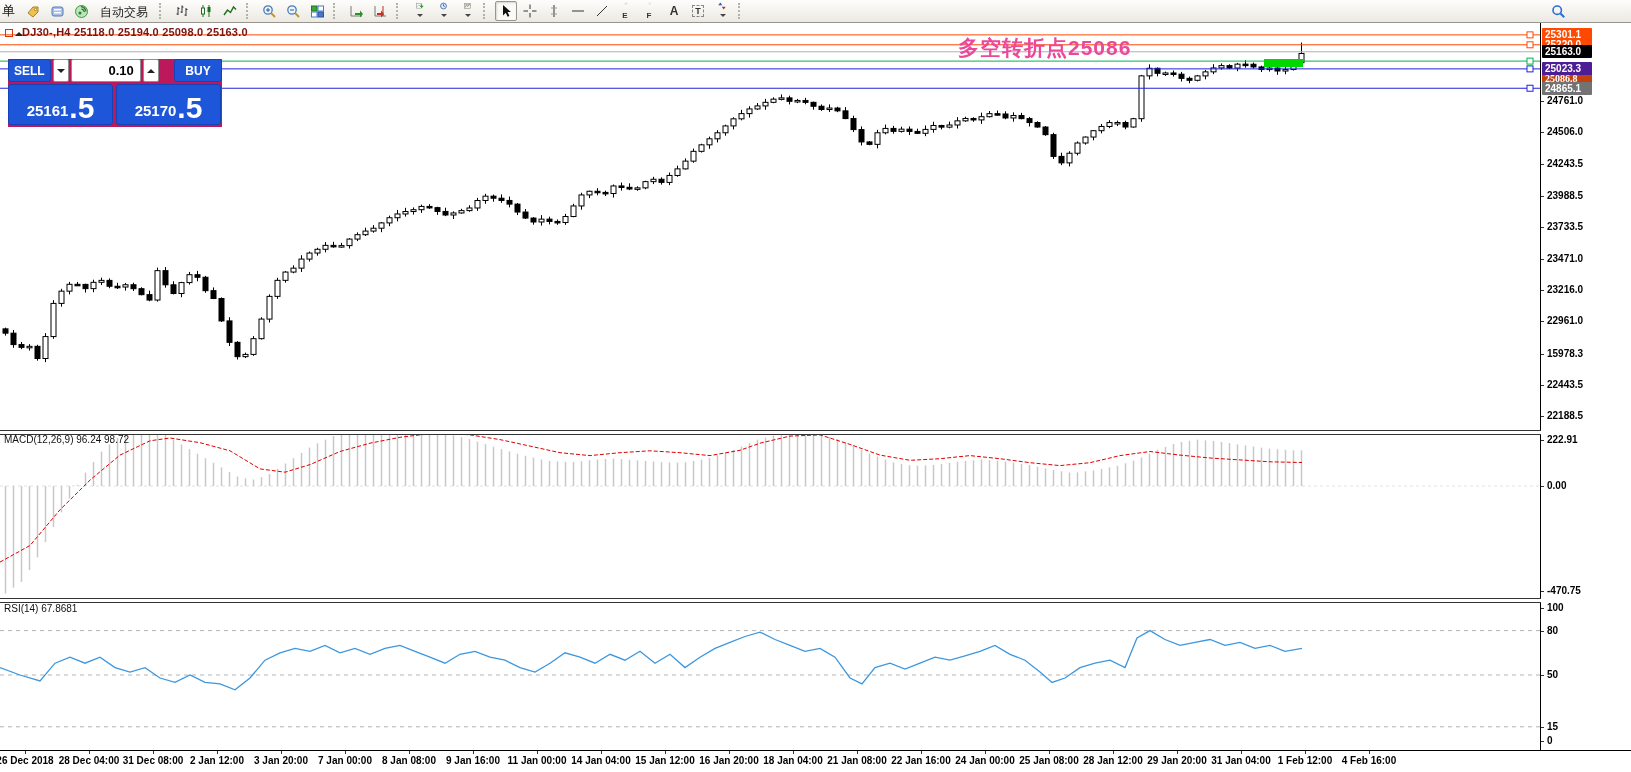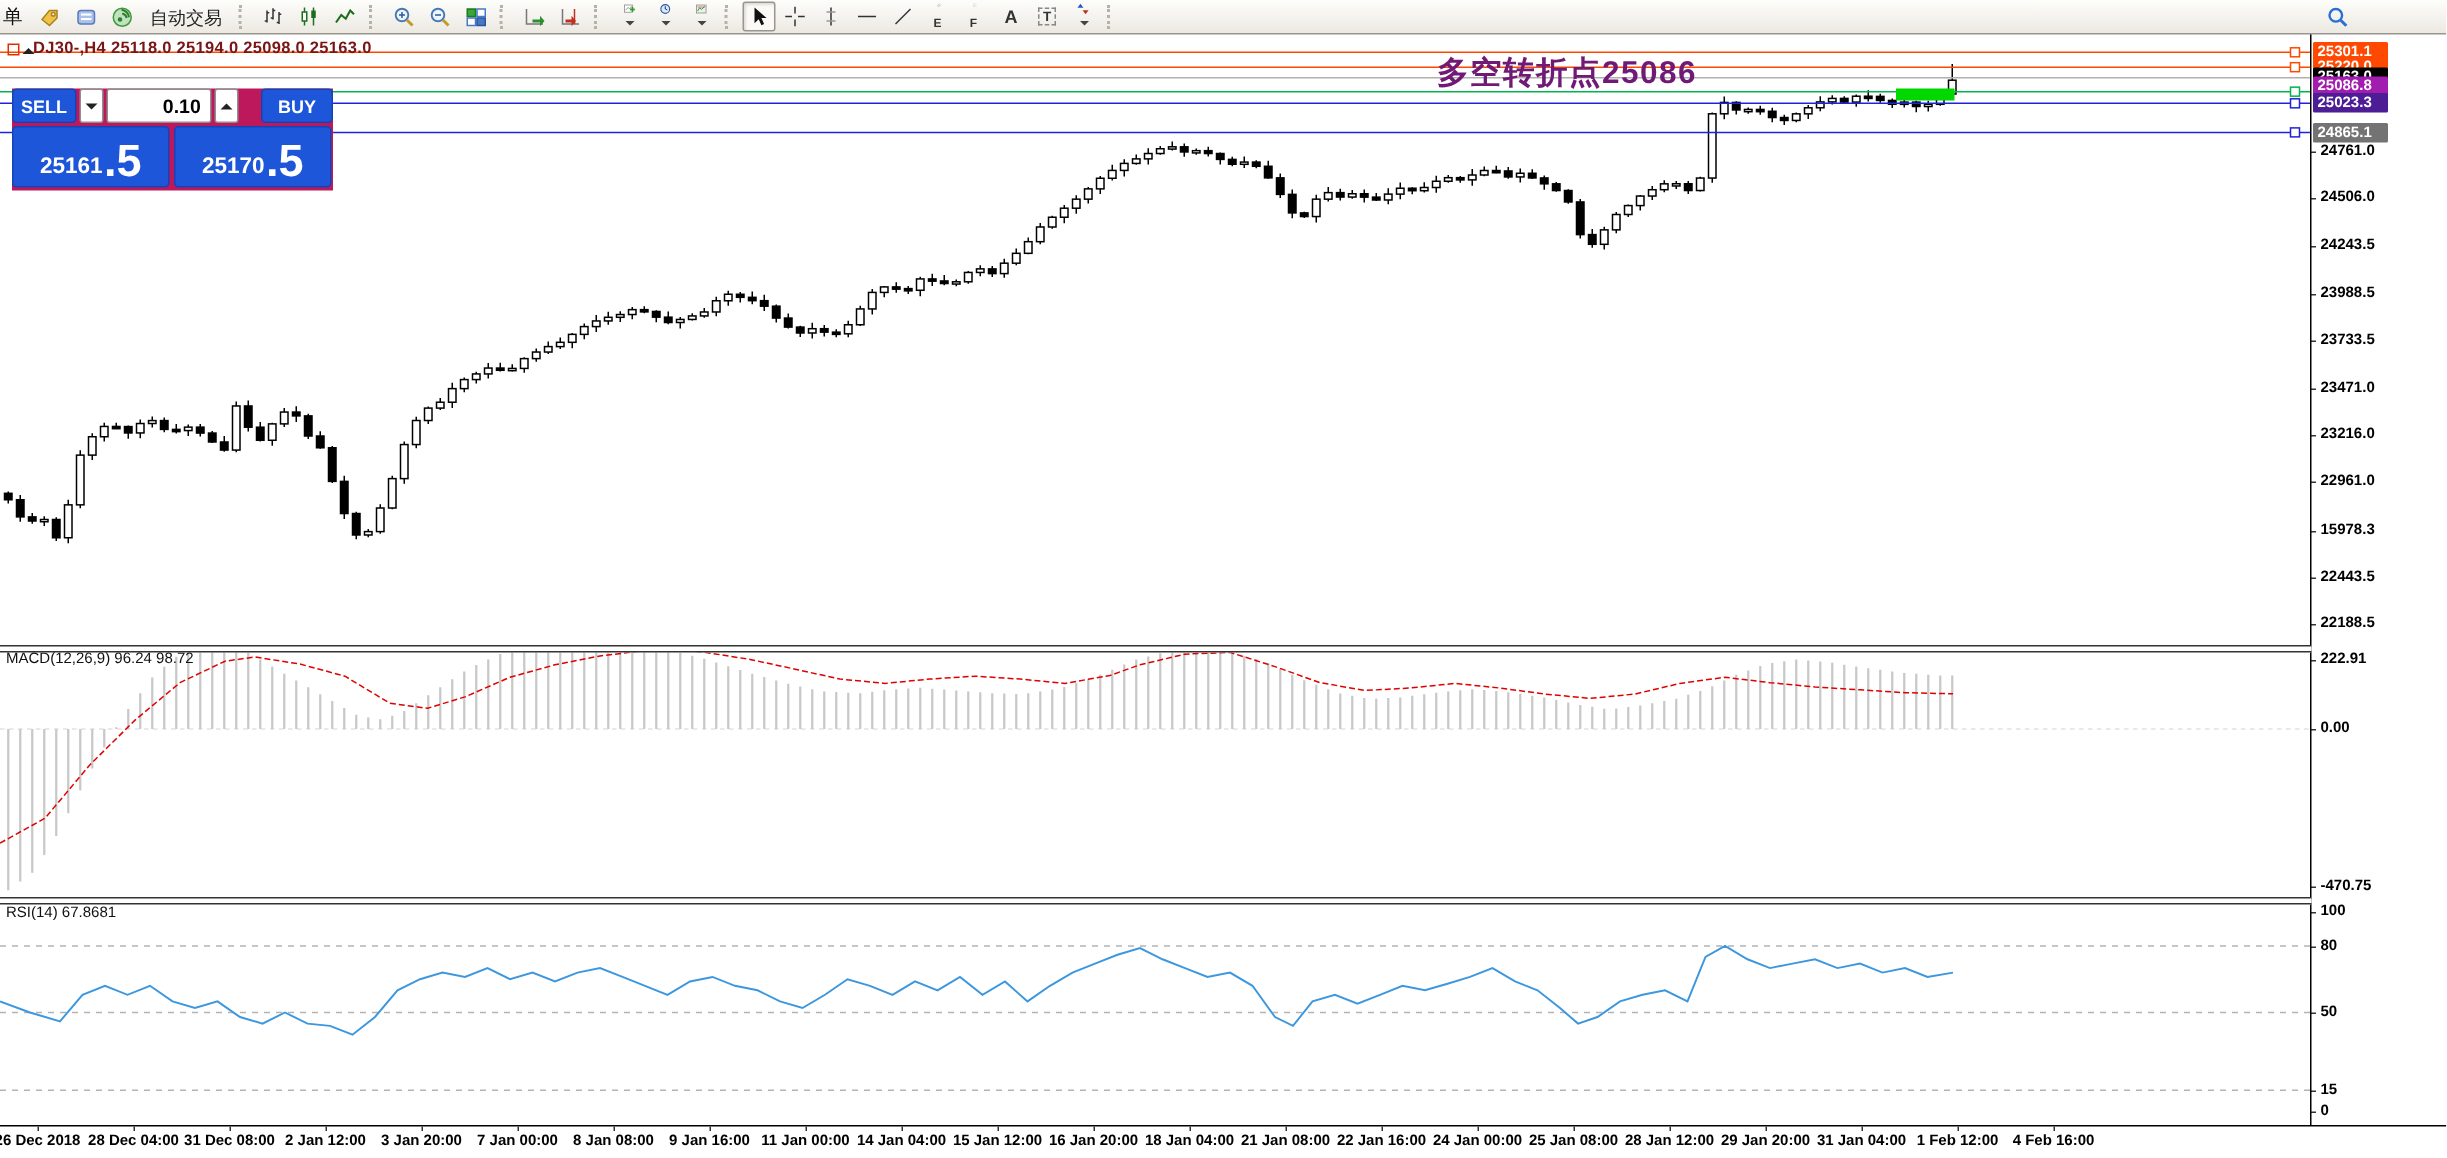--- a/index.html
+++ b/index.html
@@ -30,21 +30,21 @@
   .chart-svg{position:absolute;left:0;z-index:1;}
   .splitter{position:absolute;left:0;width:1541px;height:3px;background:#fff;
             border-top:1px solid #333;border-bottom:1px solid #333;z-index:6;}
   .vborder{position:absolute;left:1540px;top:22px;width:1px;height:728px;background:#000;z-index:5;}
   .chart-icon{position:absolute;left:5px;top:29px;z-index:8;display:flex;align-items:center;gap:2px;}
   .chart-icon .sq{width:6px;height:6px;border:1px solid #e03000;}
   .chart-icon .tri{width:0;height:0;border:4px solid transparent;border-bottom-color:#222;margin-top:-3px;}
   .chart-title{position:absolute;left:22px;top:26px;z-index:8;font:700 11px "Liberation Sans",sans-serif;
                color:#7a1515;letter-spacing:.2px;}
   .annotation{position:absolute;left:958px;top:34px;z-index:8;font:700 21px "Liberation Sans",sans-serif;
-              color:#701a75;letter-spacing:1px;white-space:nowrap;}
+              color:#ec4899;letter-spacing:1px;white-space:nowrap;}
   .ind-label{position:absolute;left:4px;z-index:8;font:10px "Liberation Sans",sans-serif;color:#111;}
   
   #right-axis{position:absolute;left:1541px;top:22px;width:90px;height:728px;background:#fff;z-index:4;}
   .ax{position:absolute;left:6px;font:600 10px "Liberation Sans",sans-serif;color:#000;white-space:nowrap;}
   .axtick{position:absolute;left:-1px;width:4px;height:1px;background:#333;}
   .tag{position:absolute;left:1px;min-width:44px;padding:1px 3px;font:700 10px "Liberation Sans",sans-serif;
        color:#fff;border-radius:1px;white-space:nowrap;z-index:3;}
   
   #time-axis{position:absolute;left:0;top:750px;width:1631px;height:22px;background:#fff;z-index:4;}
   .tx{position:absolute;top:4px;transform:translateX(-50%);font:600 10px "Liberation Sans",sans-serif;
@@ -853,21 +853,21 @@
       <div class="axtick" style="top: 608.6px;"></div>
       <div class="ax" style="top: 647px;">50</div>
       <div class="axtick" style="top: 653px;"></div>
       <div class="ax" style="top: 698.8px;">15</div>
       <div class="axtick" style="top: 704.8px;"></div>
       <div class="ax" style="top: 713px;">0</div>
       <div class="axtick" style="top: 719px;"></div>
       <div class="tag" style="top: 6.36531px; background: rgb(255, 72, 0);">25301.1</div>
       <div class="tag" style="top: 16.2959px; background: rgb(255, 72, 0);">25220.0</div>
       <div class="tag" style="top: 23.2755px; background: rgb(0, 0, 0);">25163.0</div>
-      <div class="tag" style="top: 29px; background: #a21caf;">25086.8</div>
+      <div class="tag" style="top: 50px; background: #c2410c; font-family: Liberation Serif, serif;">25086.8</div>
       <div class="tag" style="top: 40.3816px; background: #4c1d95;">25023.3</div>
       <div class="tag" style="top: 59.7531px; background: #737373;">24865.1</div>
     </div>
   <div id="time-axis" style="border-top: 1px solid rgb(0, 0, 0);">
       <div class="tx" style="left: 25px;">26 Dec 2018</div>
       <div class="txtick" style="left: 25px;"></div>
       <div class="tx" style="left: 89px;">28 Dec 04:00</div>
       <div class="txtick" style="left: 89px;"></div>
       <div class="tx" style="left: 153px;">31 Dec 08:00</div>
       <div class="txtick" style="left: 153px;"></div>

